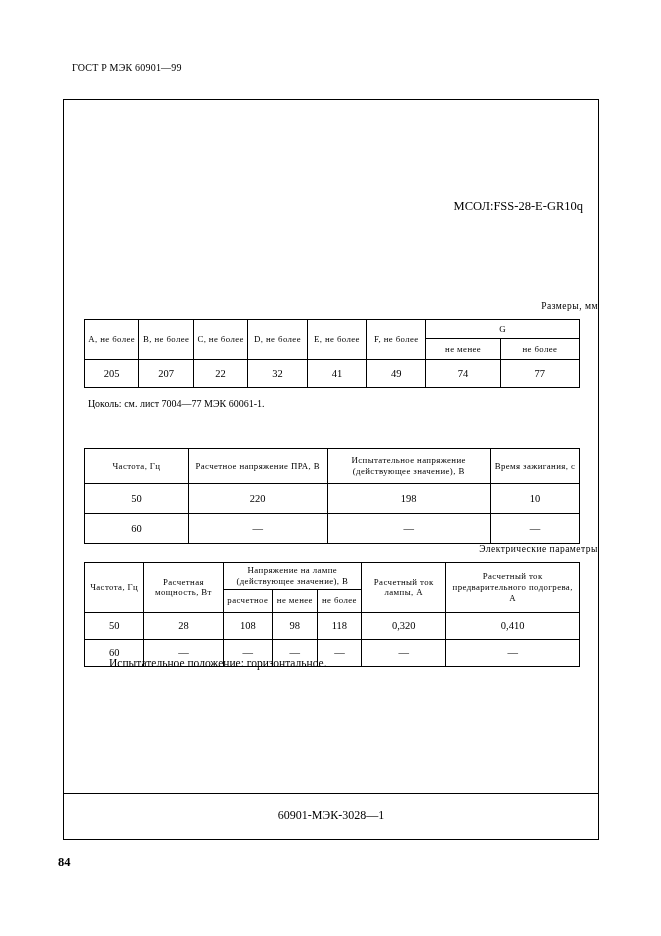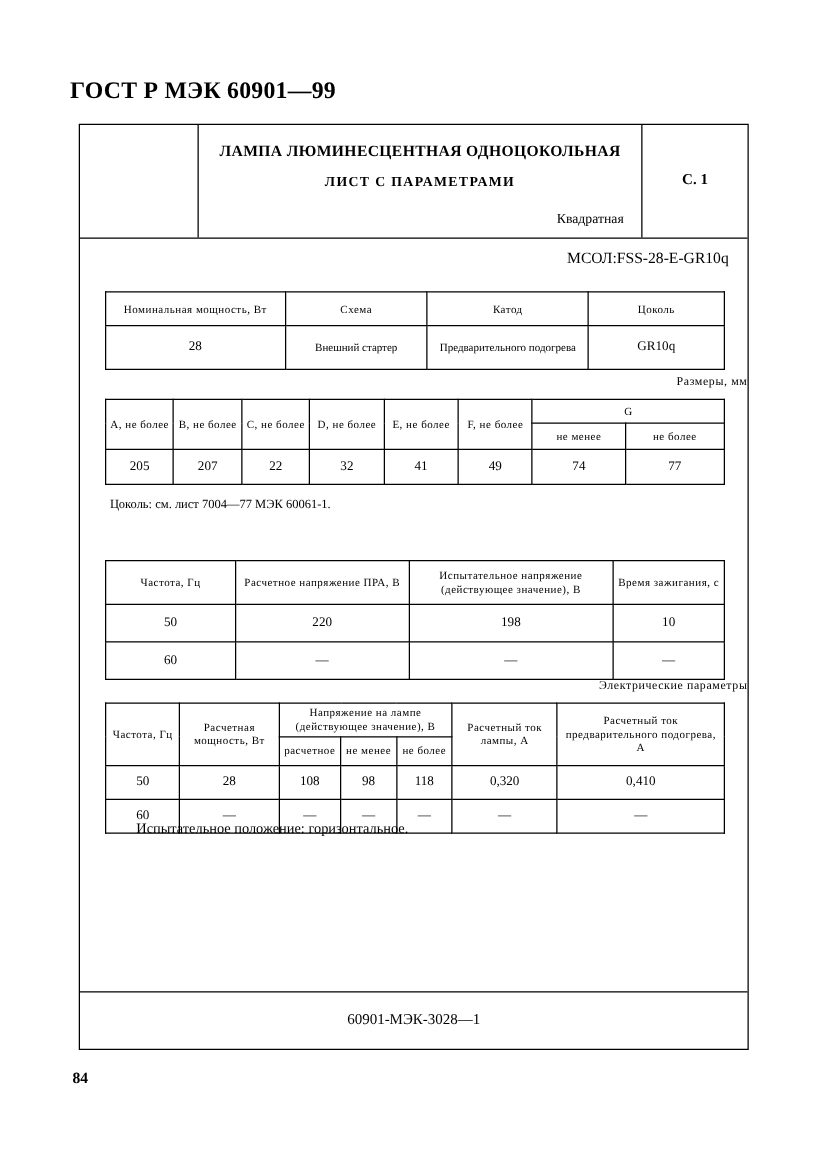--- a/index.html
+++ b/index.html
@@ -16,25 +16,25 @@
     overflow: hidden;
   }
   .page {
     position: absolute;
     left: 0; top: 0;
     width: 661px;
     height: 936px;
   }
   .std-header {
     position: absolute;
-    left: 56px;
+    left: 72px;
     top: 62px;
     font-family: "Liberation Serif", serif;
-    font-size: 19px;
-    font-weight: bold;
+    font-size: 10px;
+    font-weight: normal;
     letter-spacing: 0.2px;
   }
   .page-number {
     position: absolute;
     left: 58px;
     top: 855px;
     font-size: 12.5px;
     font-weight: bold;
   }
   .frame {
@@ -189,50 +189,23 @@
 </style>
 </head>
 <body>
 
 <div class="page">
 
   <div class="std-header">ГОСТ Р МЭК 60901—99</div>
 
   <div class="frame">
 
-    <div class="title-block">
-      <div class="tb-left"></div>
-      <div class="tb-center">
-        <div class="tb-title">ЛАМПА ЛЮМИНЕСЦЕНТНАЯ ОДНОЦОКОЛЬНАЯ</div>
-        <div class="tb-sub">ЛИСТ С ПАРАМЕТРАМИ</div>
-        <div class="tb-shape">Квадратная</div>
-      </div>
-      <div class="tb-right">
-        <div class="tb-pageref">С. 1</div>
-      </div>
-    </div>
 
     <div class="code-line">МСОЛ:FSS-28-E-GR10q</div>
 
-    <table class="dt t1">
-      <tbody>
-          <tr>
-        <th style="width:29%">Номинальная   мощность,  Вт</th>
-        <th style="width:23%">Схема</th>
-        <th style="width:26%">Катод</th>
-        <th style="width:22%">Цоколь</th>
-      </tr>
-      <tr>
-        <td>28</td>
-        <td class="small">Внешний стартер</td>
-        <td class="small">Предварительного подогрева</td>
-        <td>GR10q</td>
-      </tr>
-    </tbody>
-      </table>
 
     <div class="cap cap-razmer">Размеры,  мм</div>
 
     <table class="dt t2">
       <tbody>
           <tr>
         <th rowspan="2" style="width:11%">A, не более</th>
         <th rowspan="2" style="width:11%">B, не более</th>
         <th rowspan="2" style="width:11%">C, не более</th>
         <th rowspan="2" style="width:12%">D, не более</th>

